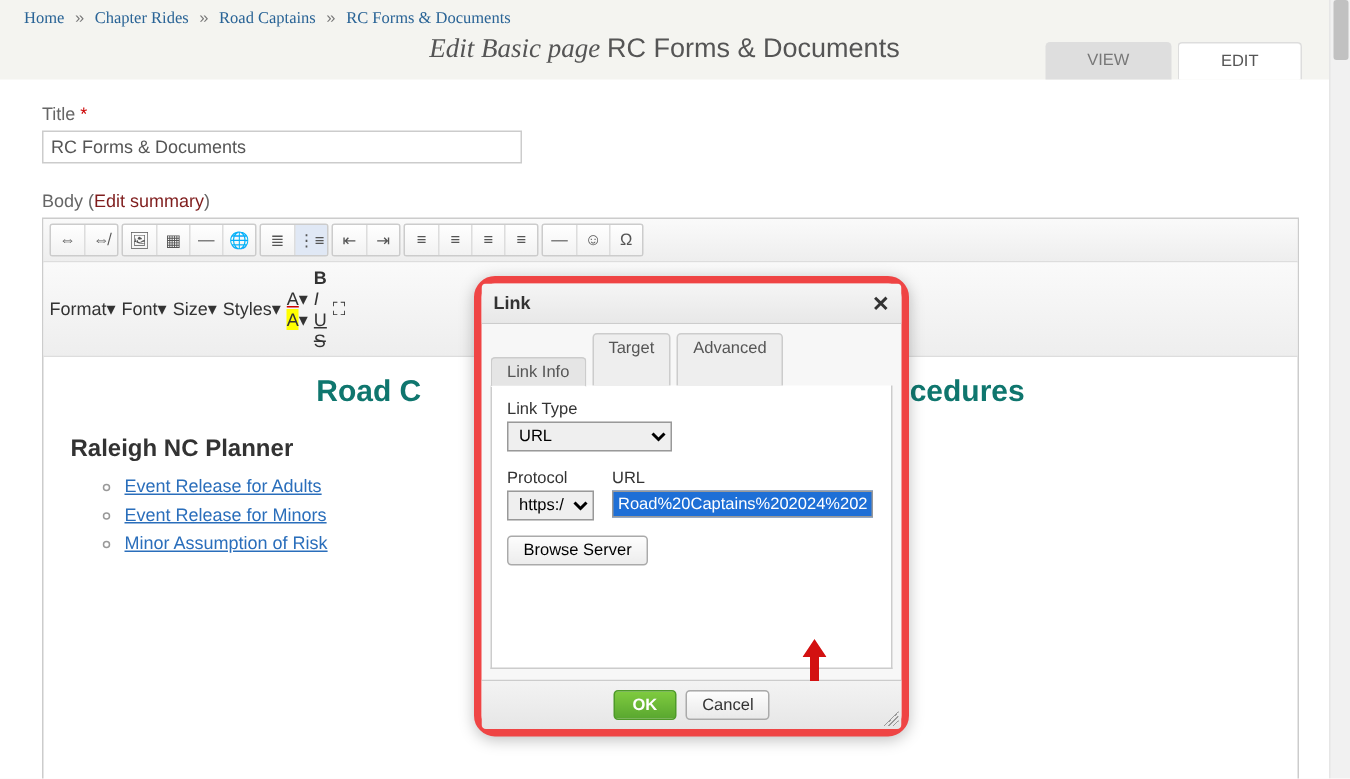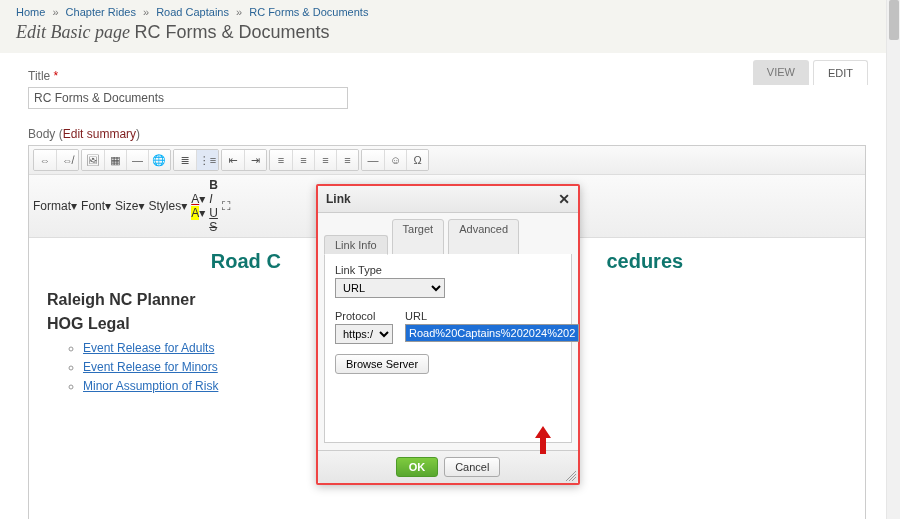--- a/index.html
+++ b/index.html
@@ -5,27 +5,27 @@
   * { box-sizing: border-box; }
   html, body { margin: 0; padding: 0; font-family: Arial, Helvetica, sans-serif; font-size: 12px; color: #333; }
   body { width: 900px; height: 519px; overflow: hidden; background: #f5f5f2; position: relative; }
 
   .scroll-wrap { position: absolute; top:0; left:0; right:14px; bottom:0; background:#fff; }
   .vscroll { position: absolute; top:0; right:0; width:14px; height:100%; background:#f1f1f1; border-left:1px solid #e6e6e6; }
   .vscroll .thumb { position:absolute; top:0; left:2px; width:10px; height:40px; background:#c1c1c1; border-radius:2px; }
 
   .header-strip { background:#f4f4f0; padding:6px 16px 10px 16px; position:relative; }
   .breadcrumb { font-size:11px; color:#2a6496; }
-  .breadcrumb a { color:#2a6496; text-decoration:none; }
+  .breadcrumb a { color:#2a6496; text-decoration:none;font-family:Liberation Serif, serif; }
   .breadcrumb .sep { color:#777; margin:0 4px; }
-  .page-title-line { margin-top:4px; font-family: Georgia, "Times New Roman", serif; font-style: italic; color:#555; font-size:18px; }
+  .page-title-line { margin-top:4px; font-family: Georgia, "Times New Roman", serif; font-style: italic; color:#555; font-size:18px;text-align:center; }
   .page-title-line .normal { font-style: normal; font-family: Arial; color:#555; }
 
   .tabs-top { position:absolute; right:18px; top:28px; display:flex; gap:4px; }
-  .tabs-top .tab { padding:6px 14px; font-size:11px; color:#777; background:#dedede; border-radius:3px 3px 0 0; cursor:pointer;margin-top:32px; }
+  .tabs-top .tab { padding:6px 28px; font-size:11px; color:#777; background:#dedede; border-radius:3px 3px 0 0; cursor:pointer; }
   .tabs-top .tab.active { background:#fff; color:#555; border:1px solid #ddd; border-bottom:none; }
 
   .form-area { padding:16px 20px 10px 28px; background:#fff; }
   .field-label { font-size:12px; color:#666; margin-bottom:4px; }
   .req { color:#c00; }
   .title-input { width:320px; padding:3px 5px; font-size:12px; border:1px solid #ccc; color:#555; }
 
   .body-label { margin-top:18px; color:#666; }
   .body-label a { color:#7f1d1d; text-decoration:none; }
 
@@ -38,21 +38,21 @@
 
   .wysiwyg { min-height:300px; padding:14px 18px 8px 18px; position:relative; }
   .doc-h { text-align:center; font-size:20px; font-weight:bold; color:#0f766e; margin: -2px 0 18px 0; }
   .sec-h { font-size:16px; font-weight:bold; margin:6px 0; }
   .link-list { margin:0 0 14px 0; padding-left:36px; color:#333; }
   .link-list li { font-size:12px; line-height:1.6; list-style: circle; color:#999; }
   .link-list li a { color:#2a6ebb; text-decoration:underline; }
   .link-list li a.sel { background:#cfcfcf; }
 
   
-  .dialog { position:absolute; left:316px; top:184px; width:264px; background:#f7f7f7; border:2px solid #ef4444; border-radius:2px; box-shadow:0 2px 10px rgba(0,0,0,0.25); }
+  .dialog { position:absolute; left:316px; top:184px; width:290px; background:#f7f7f7; border:5px solid #ef4444; border-radius:14px; box-shadow:0 2px 10px rgba(0,0,0,0.25); }
   .dlg-title { display:flex; justify-content:space-between; align-items:center; padding:5px 8px; font-size:12px; font-weight:bold; background:linear-gradient(#f5f5f5,#e8e8e8); border-bottom:1px solid #ccc; border-radius:3px 3px 0 0; }
   .dlg-close { font-size:14px; cursor:pointer; color:#333; }
   .dlg-tabs { display:flex; gap:4px; padding:6px 6px 0 6px; }
   .dlg-tab { padding:3px 10px; font-size:11px; color:#555; border:1px solid #ccc; border-radius:3px 3px 0 0; background:#eee; cursor:pointer; }
   .dlg-tab.active { background:#e5e5e5; border-bottom-color:#fff; position:relative; z-index:2;margin-top:16px; }
   .dlg-body { padding:10px 10px 8px 10px; background:#fff; margin:0 6px 6px 6px; border:1px solid #ccc; border-top:none; position:relative; top:-1px; }
   .dlg-body label { font-size:11px; color:#333; display:block; margin-bottom:2px; }
   .dlg-body select, .dlg-body input[type=text] { font-size:11px; padding:2px 3px; border:1px solid #999; }
   .url-input { width:174px; }
   .url-input.selected { background:#1e6fd6; color:#fff; border:1px solid #1e6fd6; }
@@ -156,21 +156,20 @@
         </div>
       </div>
 
       <div class="wysiwyg">
         <div class="doc-h">
           <span>Road C</span><span style="visibility:hidden;">aptain Forms, Documents and Pro</span><span>cedures</span>
         </div>
 
         <div class="sec-h">Raleigh NC Planner</div>
 
-        <div class="sec-h">HOG Legal</div>
         <ul class="link-list">
           <li><a href="#">Event Release for Adults</a></li>
           <li><a href="#">Event Release for Minors</a></li>
           <li><a href="#">Minor Assumption of Risk</a></li>
 
         </ul>
       </div>
 
     </div>
   </div>

